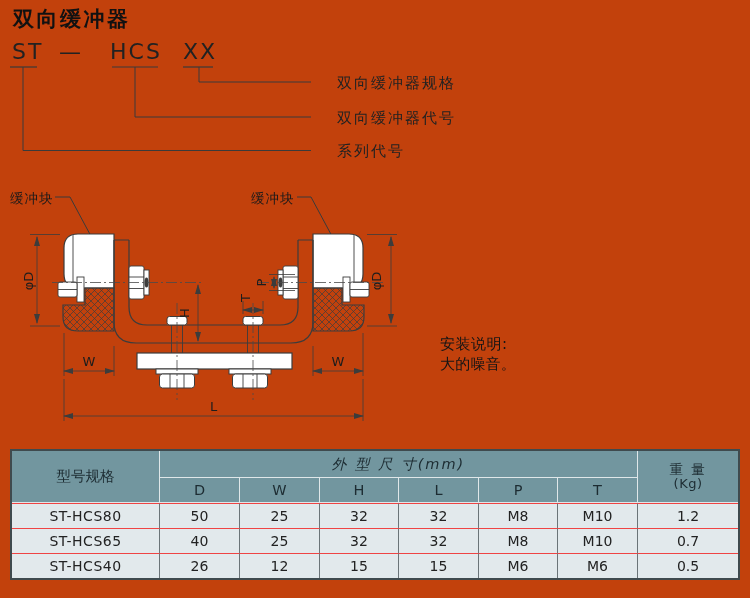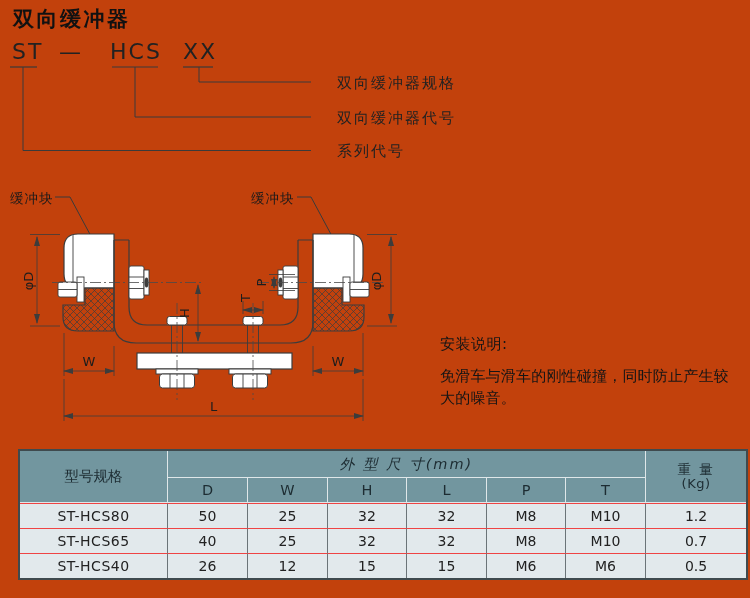--- a/index.html
+++ b/index.html
@@ -31,24 +31,24 @@
     color:#222;white-space:nowrap;margin-left:11px;
   }
   .callout-spec{top:75px;}
   .callout-code{top:110px;}
   .callout-series{top:143px;}
   .diagram{left:0;top:172px;}
   .install{
     left:440px;top:334px;width:300px;
     font-size:15px;color:#151515;
   }
-  .install-heading{line-height:20px;margin-bottom:12px;letter-spacing:0.5px;}
+  .install-heading{line-height:20px;margin-bottom:0;letter-spacing:0.5px;}
   .install-line{line-height:21.5px;letter-spacing:0.2px;white-space:nowrap;}
   .spec-table{
-    left:18px;top:449px;width:726px;
+    left:10px;top:449px;width:726px;
     border-collapse:separate;border-spacing:0;
     border:2px solid #3f4a4e;
     table-layout:fixed;
     font-family:"DejaVu Sans",sans-serif;
   }
   .spec-table th,.spec-table td{
     text-align:center;vertical-align:middle;
     padding:0;overflow:hidden;white-space:nowrap;
   }
   .spec-table thead th{
@@ -200,21 +200,20 @@
       <text x="338" y="366" text-anchor="middle">W</text>
       <text x="213.5" y="411" text-anchor="middle">L</text>
       <text transform="translate(189,313) rotate(-90)" text-anchor="middle">H</text>
       <text transform="translate(250,298) rotate(-90)" text-anchor="middle">T</text>
       <text transform="translate(266,282.5) rotate(-90)" text-anchor="middle">P</text>
     </g>
   </svg>
 
   <div class="abs install">
     <div class="install-heading">安装说明:</div>
-    <div class="install-line">免滑车与滑车的刚性碰撞，同时防止产生较</div>
     <div class="install-line">大的噪音。</div>
   </div>
 
   <table class="abs spec-table">
     <colgroup>
       <col style="width:148px">
       <col style="width:80px">
         <col style="width:80px">
         <col style="width:79px">
       <col style="width:80px">

